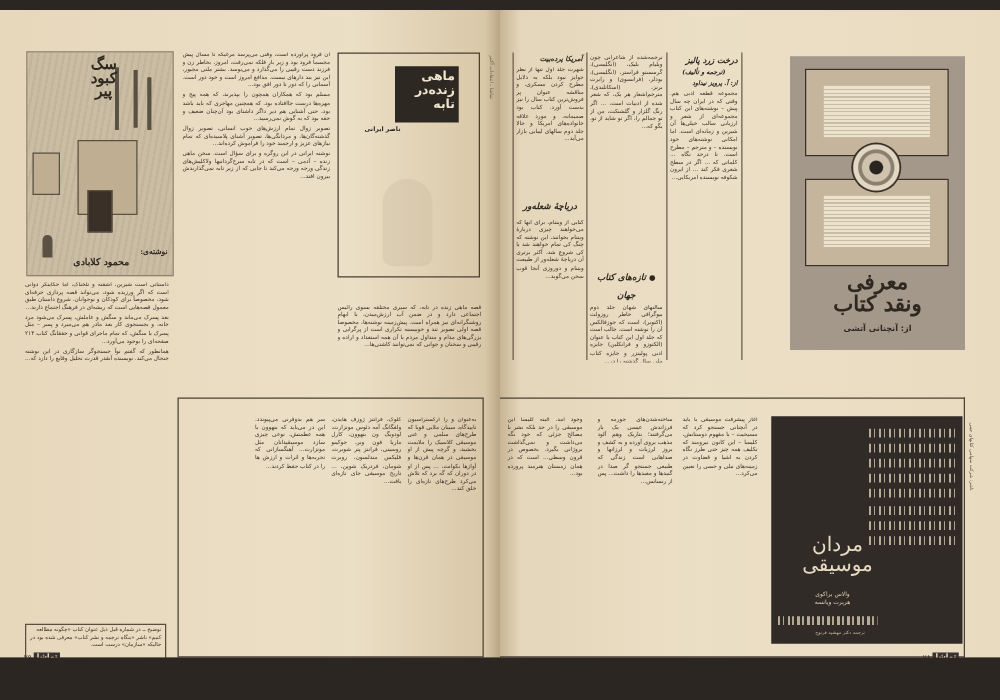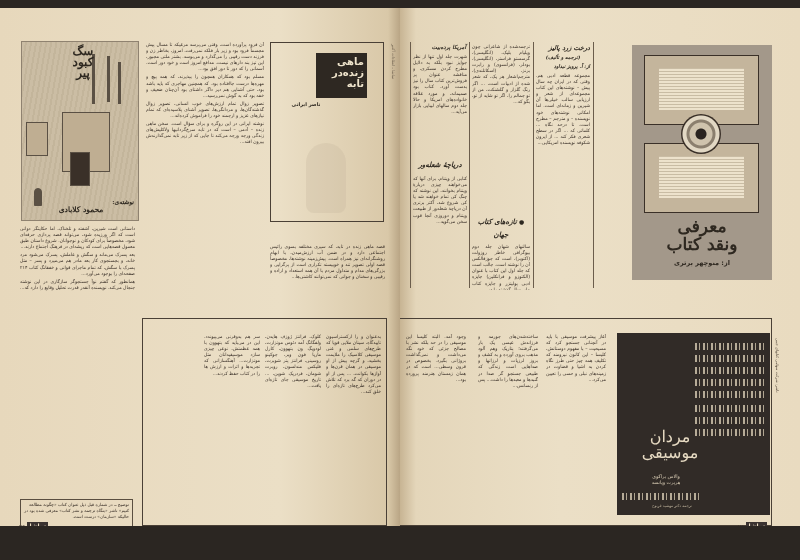--- a/index.html
+++ b/index.html
@@ -181,21 +181,21 @@
           <div class="book-page"></div>
         </div>
       <div class="book-bot">
           <div class="book-page"></div>
         </div>
       <div class="eye"></div>
       <div class="crit-title">
         <div>معرفی</div>
         <div>ونقد کتاب</div>
       </div>
-      <div class="crit-author">از: منوچهر برتری</div>
+      <div class="crit-author">از: آنچنانی آتشی</div>
     </div>
 
     <div class="box-music-right" style="left:0;"></div>
     <div class="col" style="left:6px; top:326px; width:60px; height:180px;">
       <p>وجود آمد. البته کلیسا این موسیقی را در حد بلکه نشر با مصالح جزئی که خود نگه می‌داشت و نمی‌گذاشت بروژانی بگیرد. بخصوص در قرون وسطی... است که در همان زمستان هنرمند پرورده بود...</p>
     </div>
     <div class="col" style="left:78px; top:326px; width:60px; height:180px;">
       <p>ساخته‌شدن‌های جورمه و فرزاندش عیسی یک بار می‌گرفتند؛ بتاریک وهم آلود مذهب بروی آورده و به کشف و بروز لرزیات و لرزاتها و صداهایی است زندگی که طبیعی جستجو گر صدا در گنبدها و معبدها را داشت... پس از رنسانس...</p>
     </div>
     <div class="col" style="left:146px; top:326px; width:60px; height:180px;">

